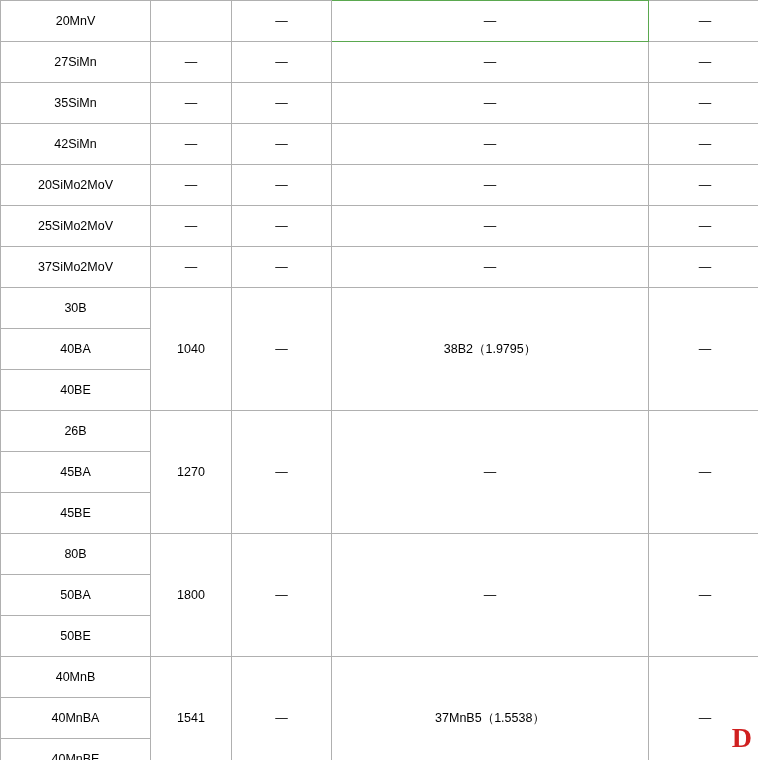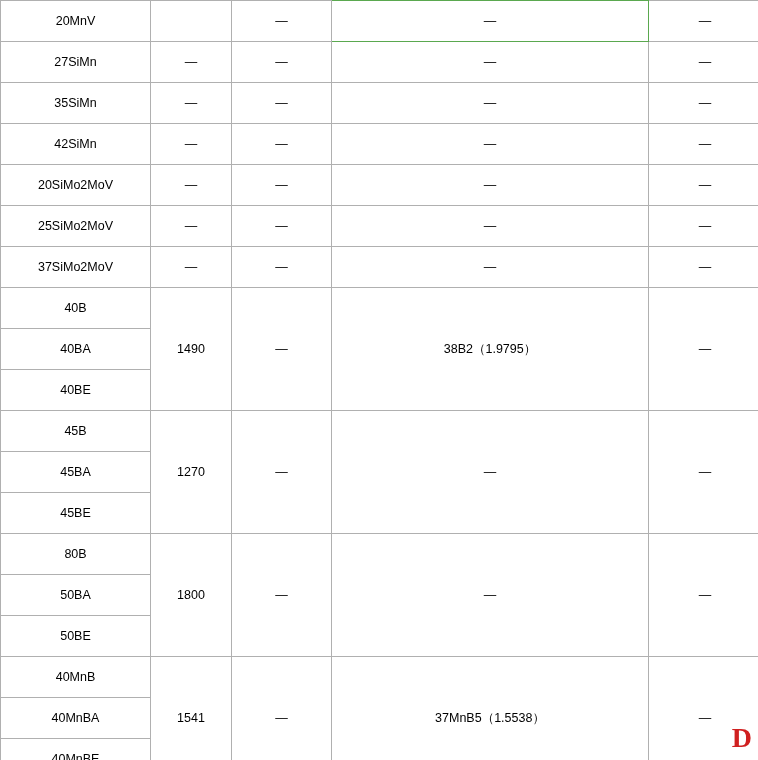--- a/index.html
+++ b/index.html
@@ -139,34 +139,34 @@
           <td class="col-last" rowspan="1">—</td>
         </tr>
         <tr>
           <td class="col-grade">37SiMo2MoV</td>
           <td class="col-astm" rowspan="1">—</td>
           <td class="col-jis" rowspan="1">—</td>
           <td class="col-din" rowspan="1">—</td>
           <td class="col-last" rowspan="1">—</td>
         </tr>
         <tr>
-          <td class="col-grade">40B</td>
-          <td class="col-astm" rowspan="3">1490</td>
+          <td class="col-grade">30B</td>
+          <td class="col-astm" rowspan="3">1040</td>
           <td class="col-jis" rowspan="3">—</td>
           <td class="col-din" rowspan="3">38B2（1.9795）</td>
           <td class="col-last" rowspan="3">—</td>
         </tr>
         <tr>
           <td class="col-grade">40BA</td>
         </tr>
         <tr>
           <td class="col-grade">40BE</td>
         </tr>
         <tr>
-          <td class="col-grade">45B</td>
+          <td class="col-grade">26B</td>
           <td class="col-astm" rowspan="3">1270</td>
           <td class="col-jis" rowspan="3">—</td>
           <td class="col-din" rowspan="3">—</td>
           <td class="col-last" rowspan="3">—</td>
         </tr>
         <tr>
           <td class="col-grade">45BA</td>
         </tr>
         <tr>
           <td class="col-grade">45BE</td>

